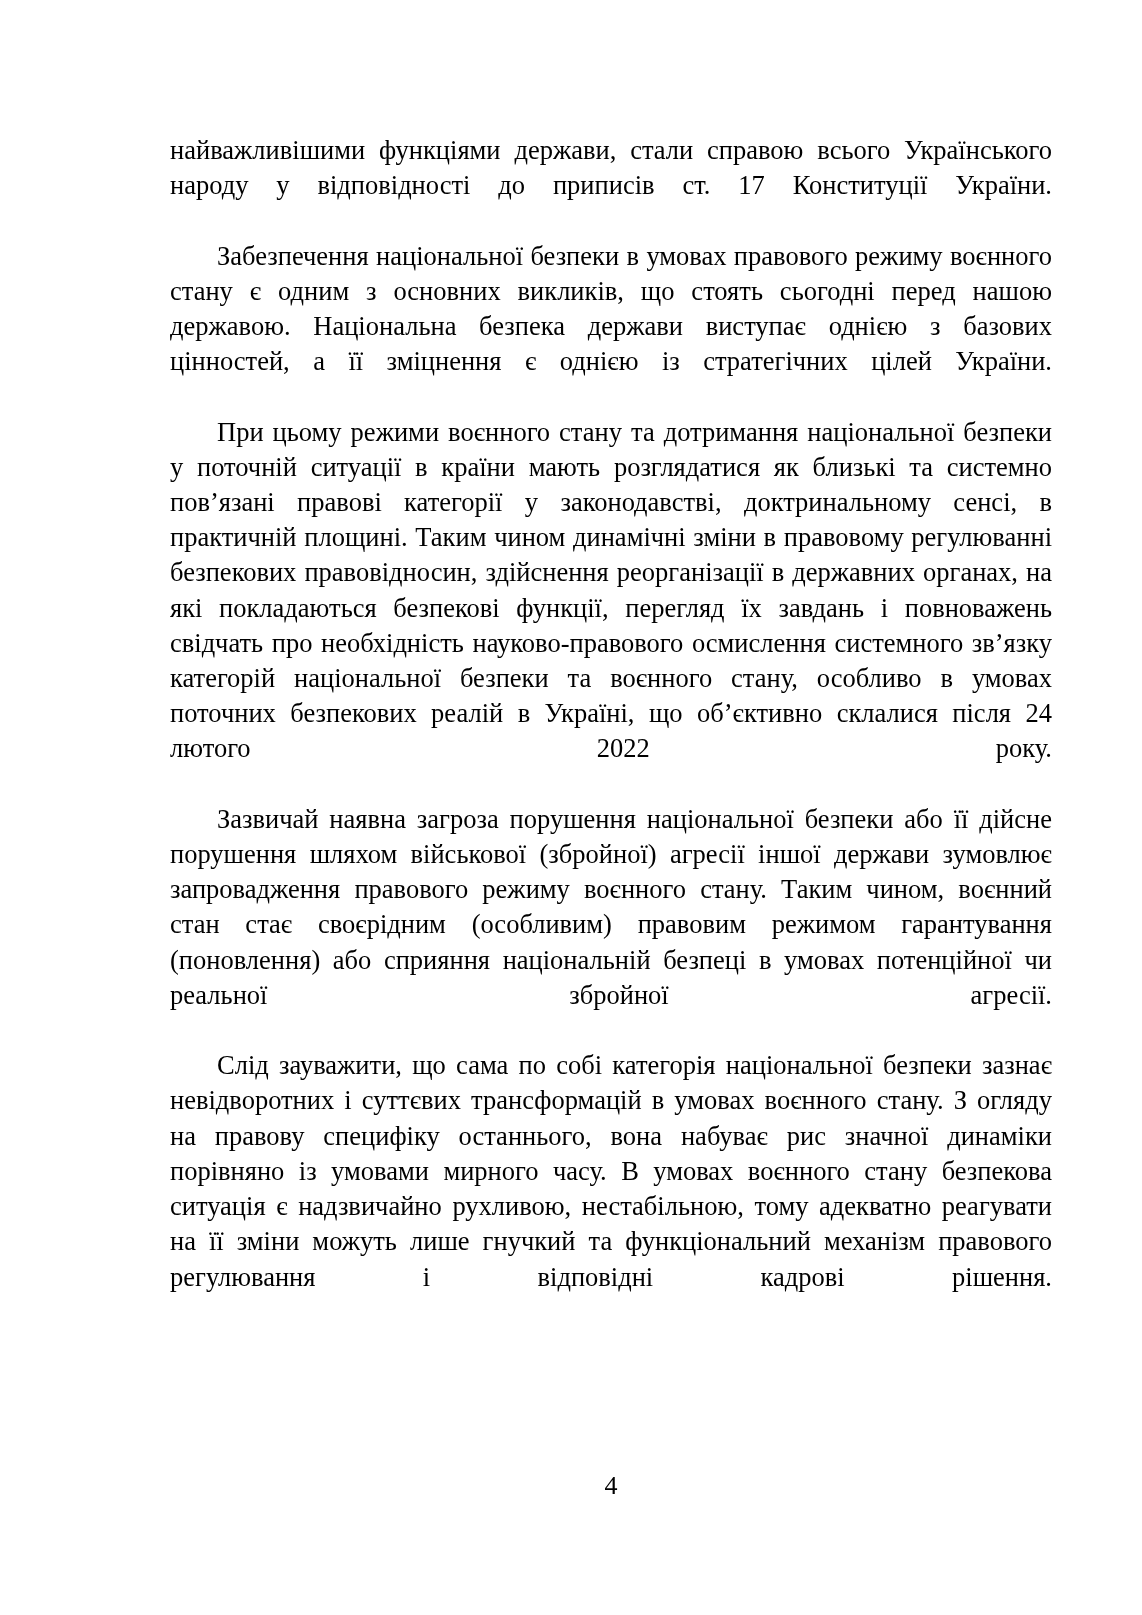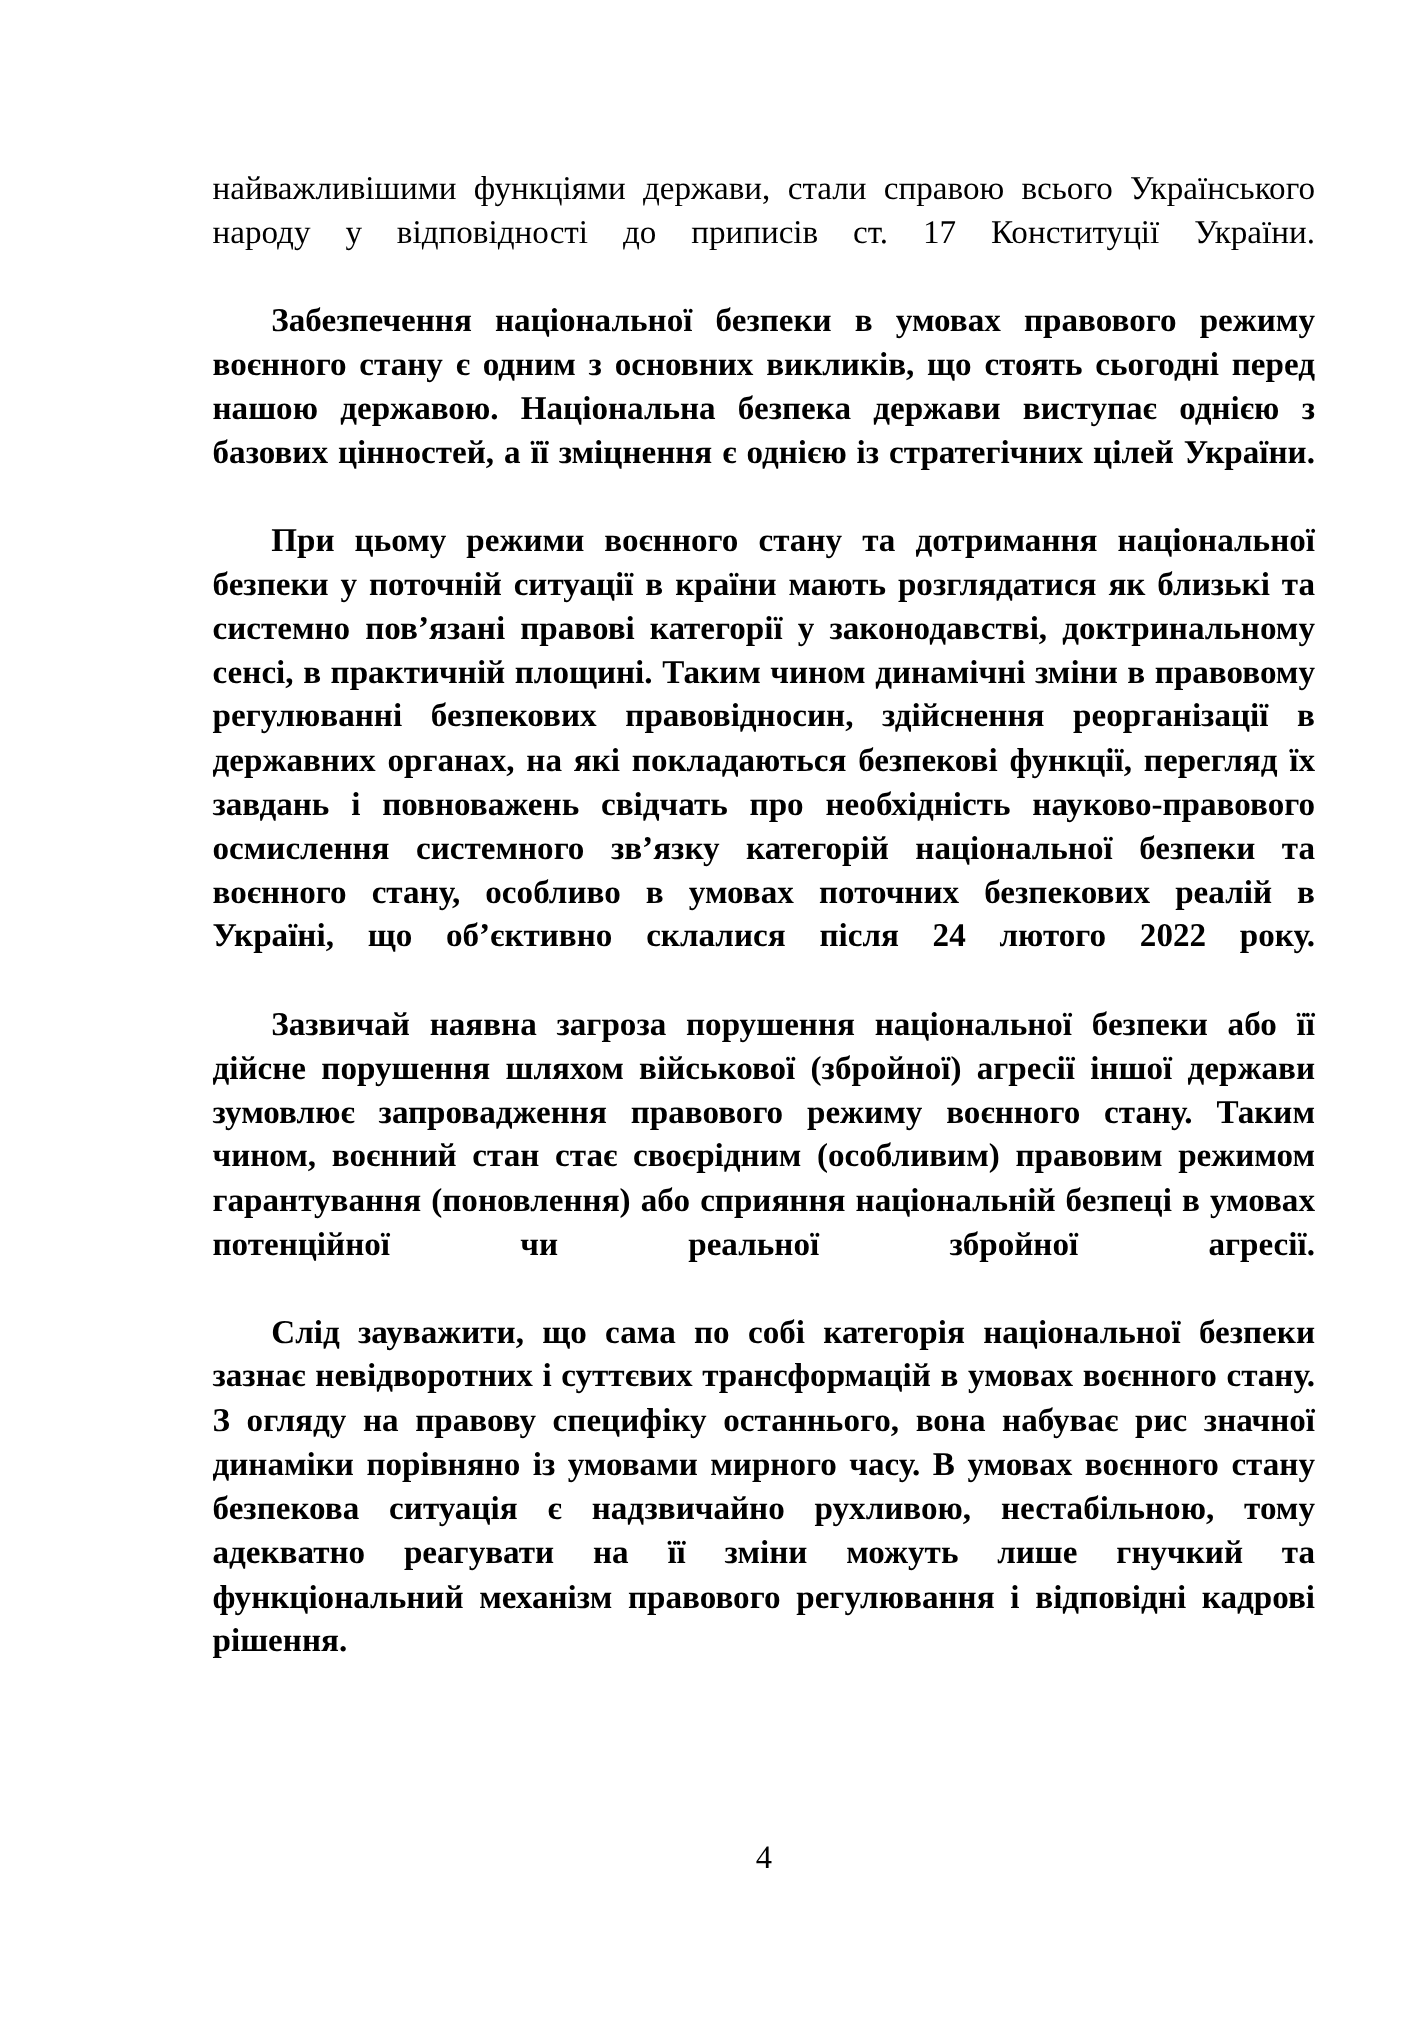--- a/index.html
+++ b/index.html
@@ -32,21 +32,20 @@
     color: #000000;
     text-align: justify;
     text-justify: inter-word;
     text-indent: 0;
     hyphens: none;
     -webkit-hyphens: none;
     word-spacing: 0.02em;
   }
   .body-paragraph.indented {
     text-indent: 47px;
-    font-weight: bold;
   }
   
   .body-paragraph::after {
     content: "";
     display: inline-block;
     width: 100%;
   }
   .page-number {
     position: absolute;
     left: 0;

